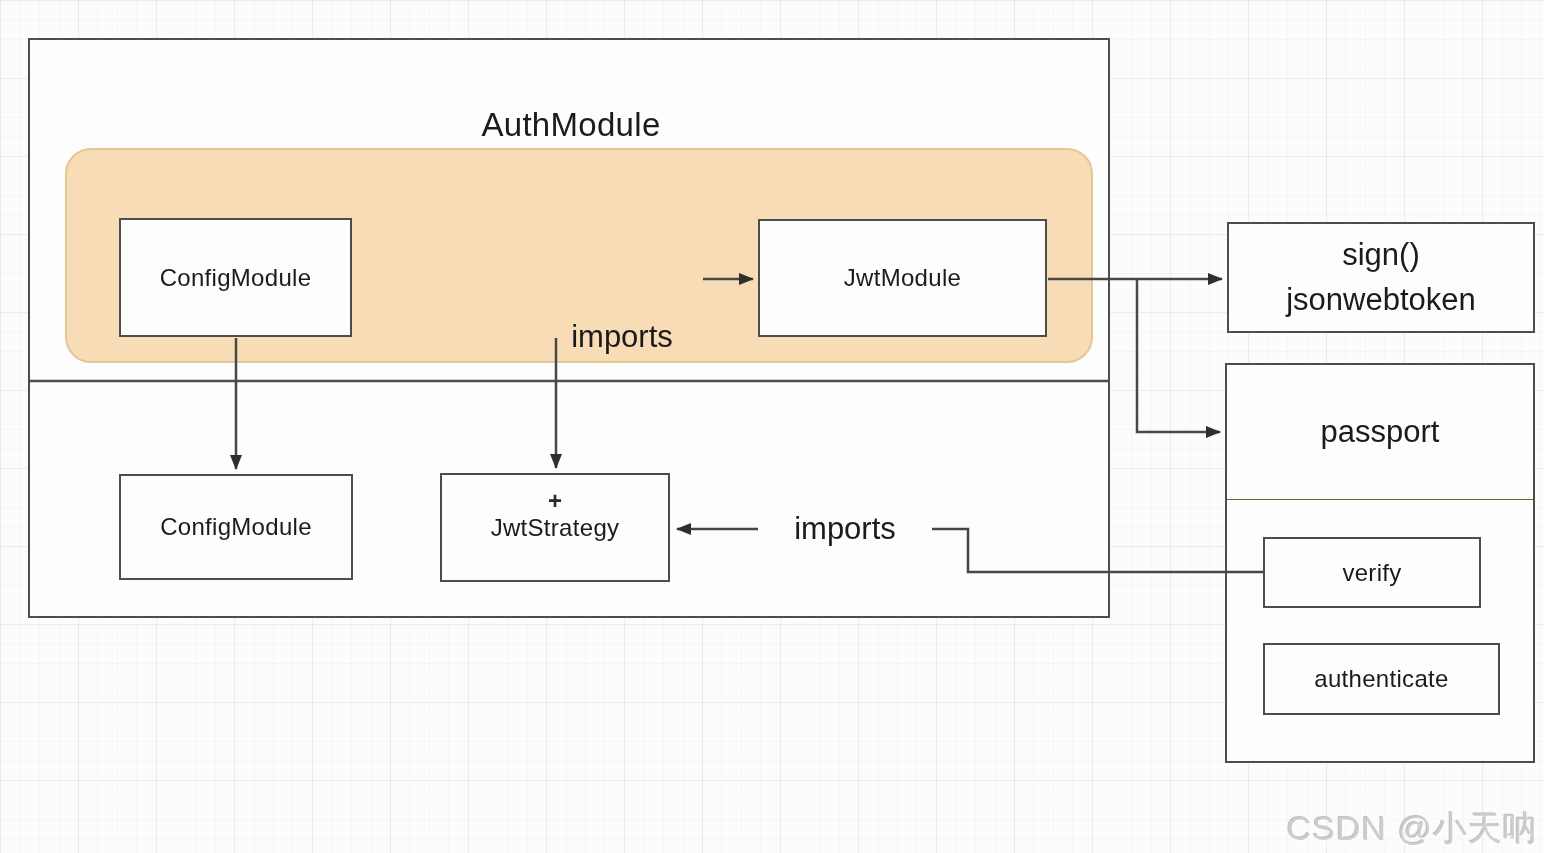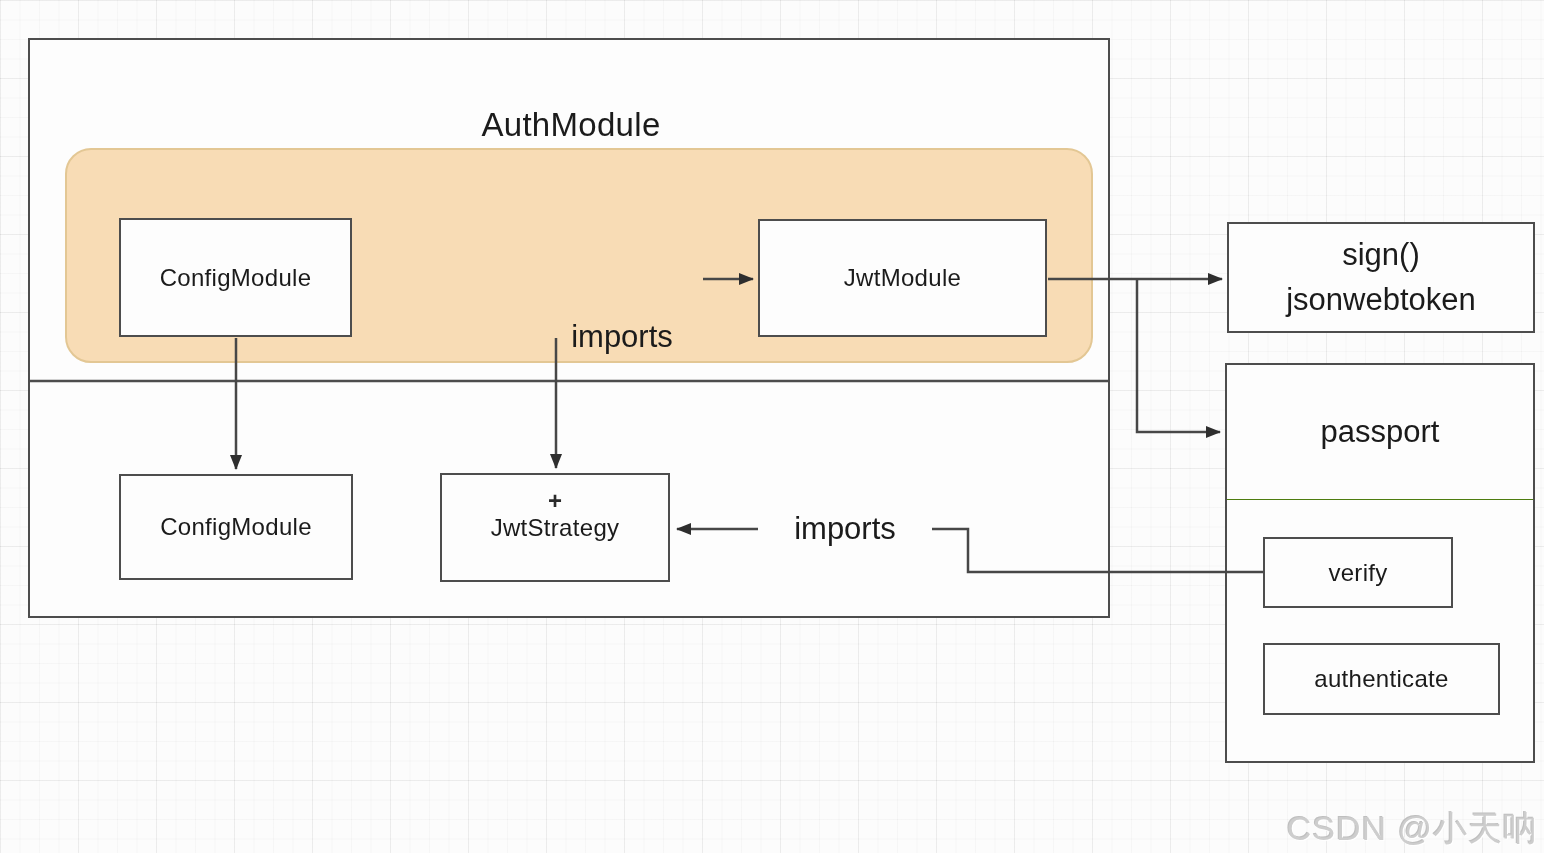--- a/index.html
+++ b/index.html
@@ -55,21 +55,21 @@
     text-align:center;font-size:24px;font-weight:bold;color:#2a2a2a;
     line-height:1;
   }
   #jsonwebtoken-box{left:1227px;top:222px;width:308px;height:111px;}
   #passport-pkg{left:1225px;top:363px;width:310px;height:400px;display:block;}
   #passport-pkg-header{
     position:absolute;left:0;top:0;width:100%;height:135px;
     border-bottom:1px solid #4d7c0f;box-sizing:border-box;
     display:flex;align-items:center;justify-content:center;text-align:center;
   }
-  #verify-box{left:36px;top:172px;width:190px;height:71px;}
+  #verify-box{left:36px;top:172px;width:218px;height:71px;}
   #authenticate-box{left:36px;top:278px;width:237px;height:72px;}
   #svg-edges{position:absolute;left:0;top:0;z-index:5;pointer-events:none;}
   #validate-label{
     position:absolute;left:758px;top:511px;width:174px;height:36px;z-index:6;
     background:#fdfdfd;text-align:center;font-size:31px;line-height:36px;
   }
   #watermark{
     position:absolute;right:6px;top:806px;z-index:7;
     font-size:34px;color:#cdcdcd;letter-spacing:1px;
     text-shadow:1px 1px 0 #ffffff,-1px -1px 0 #bfbfbf;

